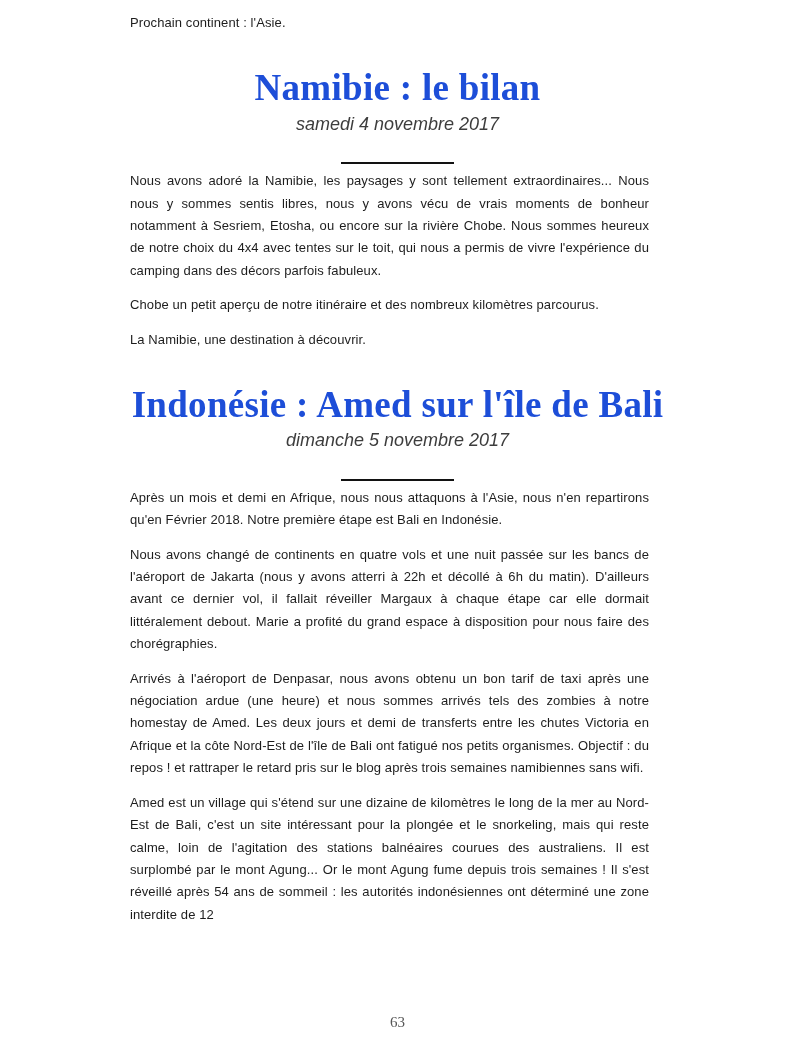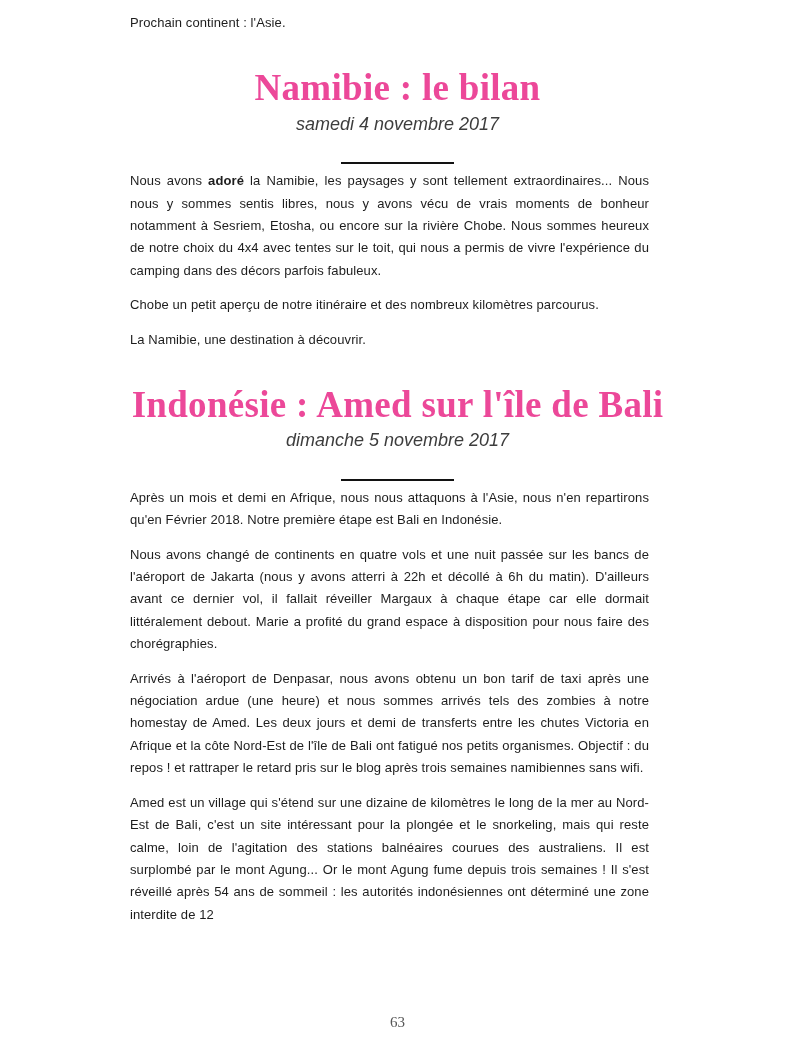--- a/index.html
+++ b/index.html
@@ -29,33 +29,33 @@
     font-size: 13px;
     line-height: 22.4px;
     text-align: justify;
     color: #1d1d1d;
     letter-spacing: 0.1px;
   }
   .body-text.first-after-divider {
     margin-top: 6px;
   }
   .body-text strong {
-    font-weight: bold;
+    font-weight: normal;
   }
   .heading-wrap {
     display: flex;
     justify-content: center;
     width: 535px;
   }
   h1.article-title {
     font-family: "Liberation Serif", serif;
     font-weight: bold;
     font-size: 37px;
     line-height: 1.2;
-    color: #ec4899;
+    color: #1d4ed8;
     text-align: center;
     margin: 32px 0 0 0;
     white-space: nowrap;
     letter-spacing: 0.3px;
   }
   .article-date {
     font-style: italic;
     font-size: 18px;
     line-height: 1.3;
     color: #3d3d3d;

